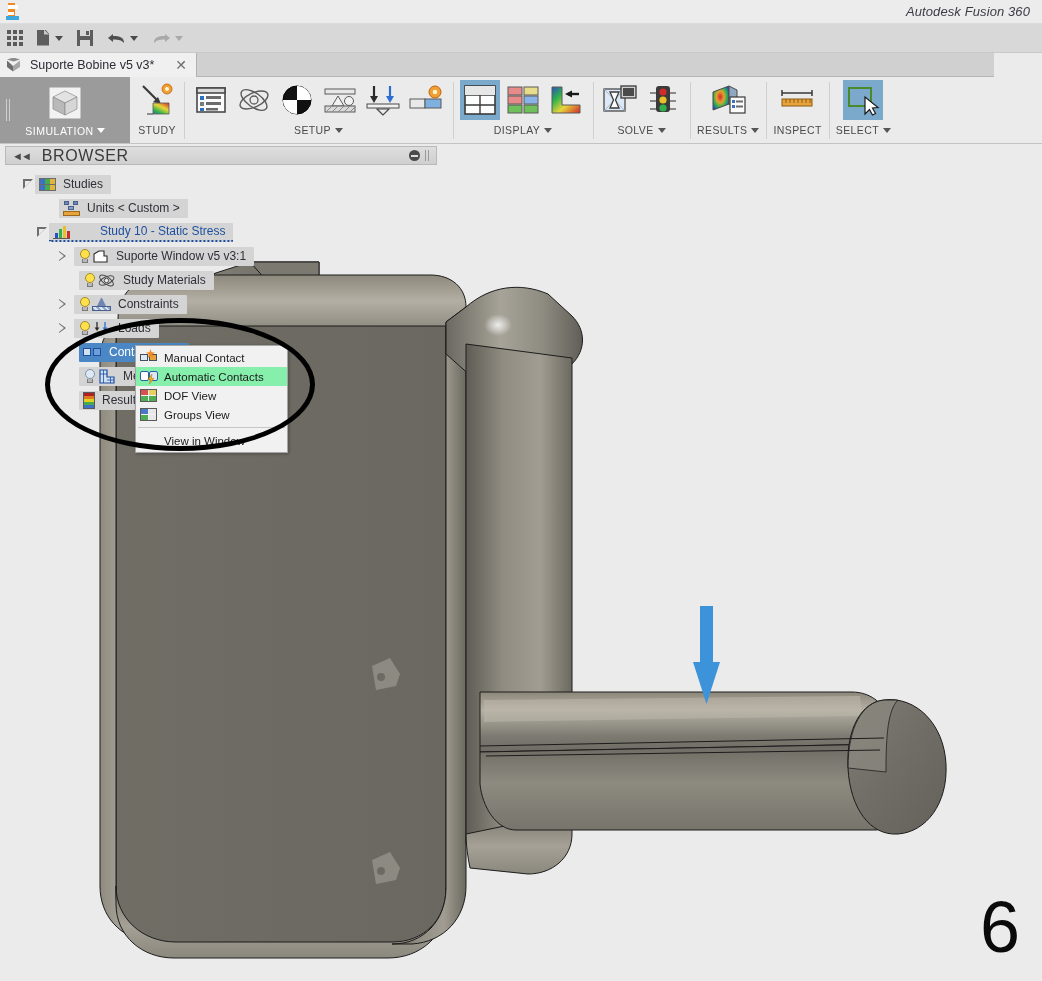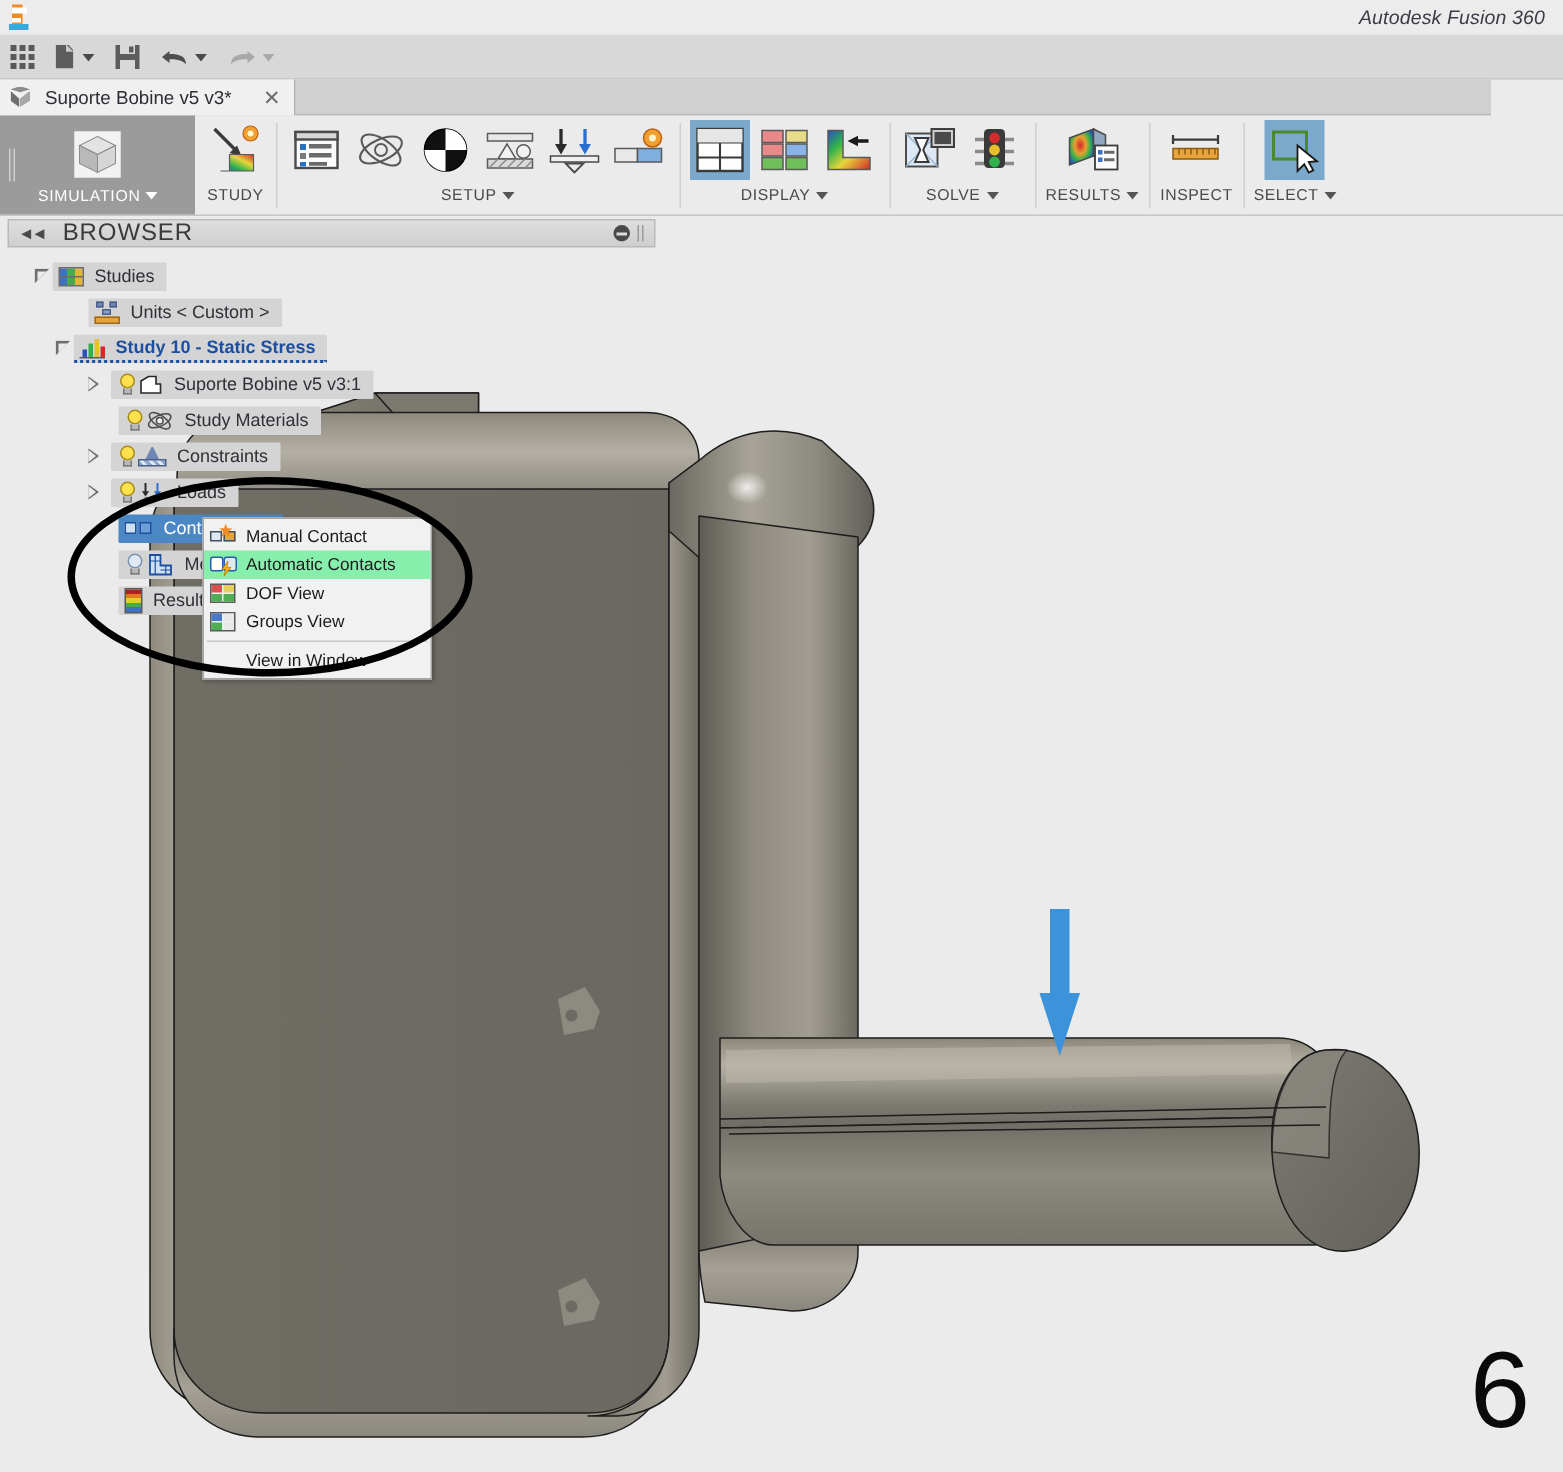--- a/index.html
+++ b/index.html
@@ -111,21 +111,21 @@
   .bh-title { font-size: 16px; color: #3a3a3a; letter-spacing: .6px; }
   .bh-min { margin-left:auto; width:11px; height:11px; border-radius:50%; background:#4a4a4a; position:relative; cursor:default;}
   .bh-min:after { content:''; position:absolute; left:2px; top:5px; width:7px; height:1.5px; background:#dcdcdc;}
   .bh-grip { margin-left:5px; width:5px; height:11px; position:relative; }
   .bh-grip i { position:absolute; top:0; width:1px; height:11px; background:#9a9a9a; }
 
   .tree { position: absolute; left: 0; top: 172px; width: 440px; }
   .trow { display:flex; align-items:center; height: 24px; position: relative; font-size: 12px; color:#2f2f37; cursor: default; }
   .tw { display:inline-flex; align-items:center; height:19px; padding: 0 8px 0 4px; background:#d4d4d4; border-radius:1px; }
   .tw.hl { background:#4a87c4; color:#ffffff; }
-  .tw.blue-txt { color:#1d4f9e; font-weight:bold; background:#d4d4d4; }
+  .tw.blue-txt { color:#1d4f9e; font-weight:normal; background:#d4d4d4;gap:23px; }
   .arrow-r { width:9px;height:11px; position:relative; flex:none; }
   .arrow-r:before{content:'';position:absolute;left:1px;top:0;border-top:5.5px solid transparent;border-bottom:5.5px solid transparent;border-left:7px solid #6e6e6e;}
   .arrow-r:after{content:'';position:absolute;left:1px;top:1.5px;border-top:4px solid transparent;border-bottom:4px solid transparent;border-left:5px solid #ebebeb;}
   .arrow-d { width:13px;height:12px;position:relative;flex:none; }
   .arrow-d:before{content:'';position:absolute;left:1px;top:1px;width:10px;height:10px;background:#6e6e6e;clip-path:polygon(0 0,100% 0,0 100%);}
   .arrow-d:after{content:'';position:absolute;left:2.5px;top:2.5px;width:7px;height:7px;background:#ebebeb;clip-path:polygon(0 0,100% 0,0 100%);}
   .bulb { width:14px;height:15px;flex:none;position:relative; }
   .bulb .gl { position:absolute;left:2px;top:0;width:10px;height:10px;border-radius:50%;background:#ffe14d;border:1px solid #a58b1a; }
   .bulb .gl.off { background:#dfe9f5;border-color:#7f93a8; }
   .bulb .bs { position:absolute;left:4px;top:10px;width:6px;height:4px;background:#b9b9b9;border:1px solid #7a7a7a;border-top:0; }
@@ -669,21 +669,21 @@
       <span class="tw" style="margin-left:7px;">
         <span class="bulb">
             <span class="gl"></span>
             <span class="bs"></span>
           </span>
         <span class="ic-body">
           <svg width="17" height="15" viewBox="0 0 17 15">
             <path d="M2 5 L7 2 L12 2 L12 7 L15 7 L15 13 L2 13 Z" fill="#fff" stroke="#2a2a2a" stroke-width="1.1"></path>
           </svg>
         </span>
-        <span class="tlabel">Suporte Bobine v5 v3:1</span>
+        <span class="tlabel">Suporte Window v5 v3:1</span>
       </span>
     </div>
 
     <div class="trow" style="padding-left:79px;">
       <span class="tw">
         <span class="bulb">
             <span class="gl"></span>
             <span class="bs"></span>
           </span>
         <span class="ic-mat">

